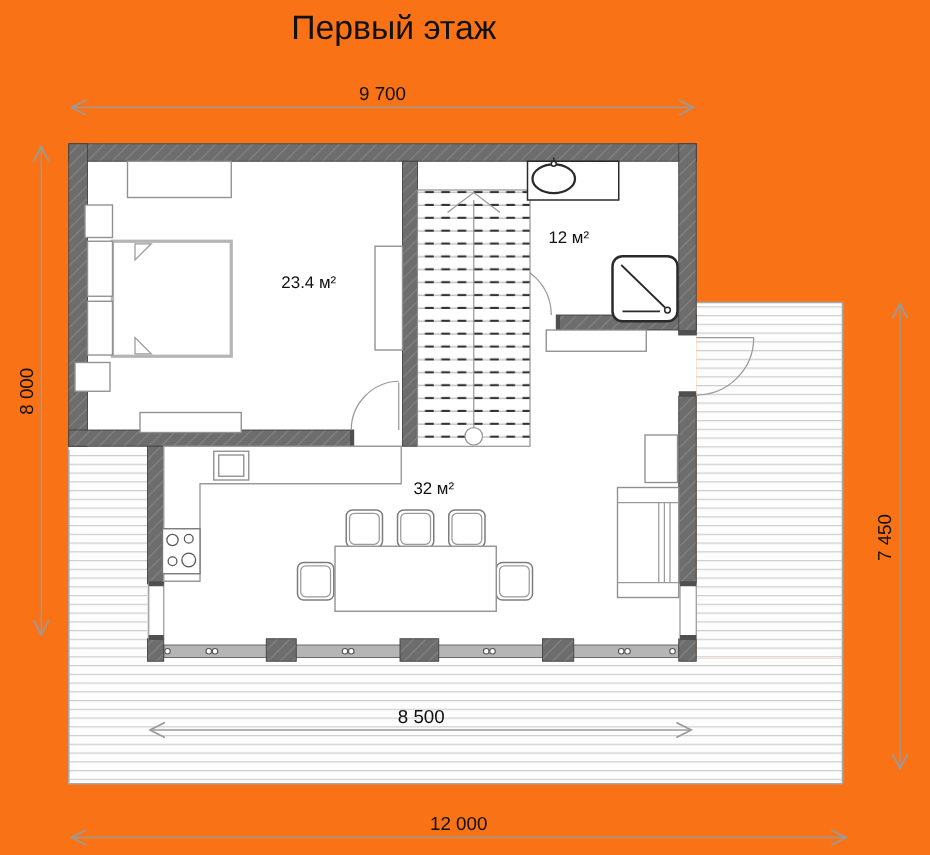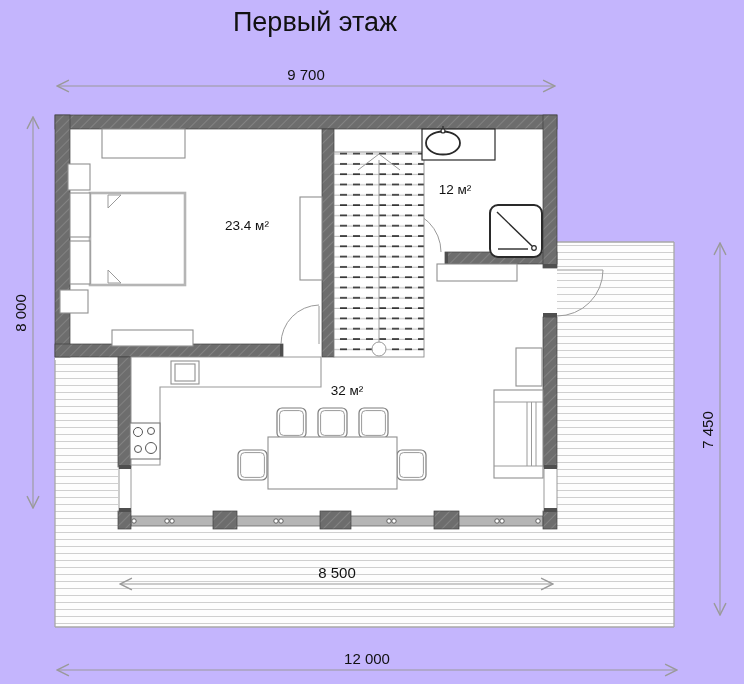--- a/index.html
+++ b/index.html
@@ -1,17 +1,17 @@
 <!DOCTYPE html>
 <html><head>
 <meta charset="utf-8">
 <style>
   html,body{margin:0;padding:0;background:#ffffff;}
   body{font-family:"Liberation Sans", sans-serif;}
-  .page{width:744px;height:684px;position:relative;background:#c4b5fd;overflow:hidden;}
+  .page{width:744px;height:684px;position:relative;background:#f97316;overflow:hidden;}
   svg{display:block;}
   .wall{fill:url(#hatch);stroke:#3f3f3f;stroke-width:0.7;}
   .furn{fill:#ffffff;stroke:#909090;stroke-width:1.1;}
   .furn-light{fill:#ffffff;stroke:#b5b5b5;stroke-width:2.6;}
   .fix{fill:#ffffff;stroke:#2a2a2a;stroke-width:1.8;}
   .fixline{fill:none;stroke:#2a2a2a;stroke-width:1.4;}
   .thin{fill:none;stroke:#9a9a9a;stroke-width:1;}
   .deckline{fill:none;stroke:#a8a8a8;stroke-width:1.3;}
   .dim{fill:none;stroke:#9a9a9a;stroke-width:1.1;}
   .dimtext{font-size:15px;fill:#111;}

